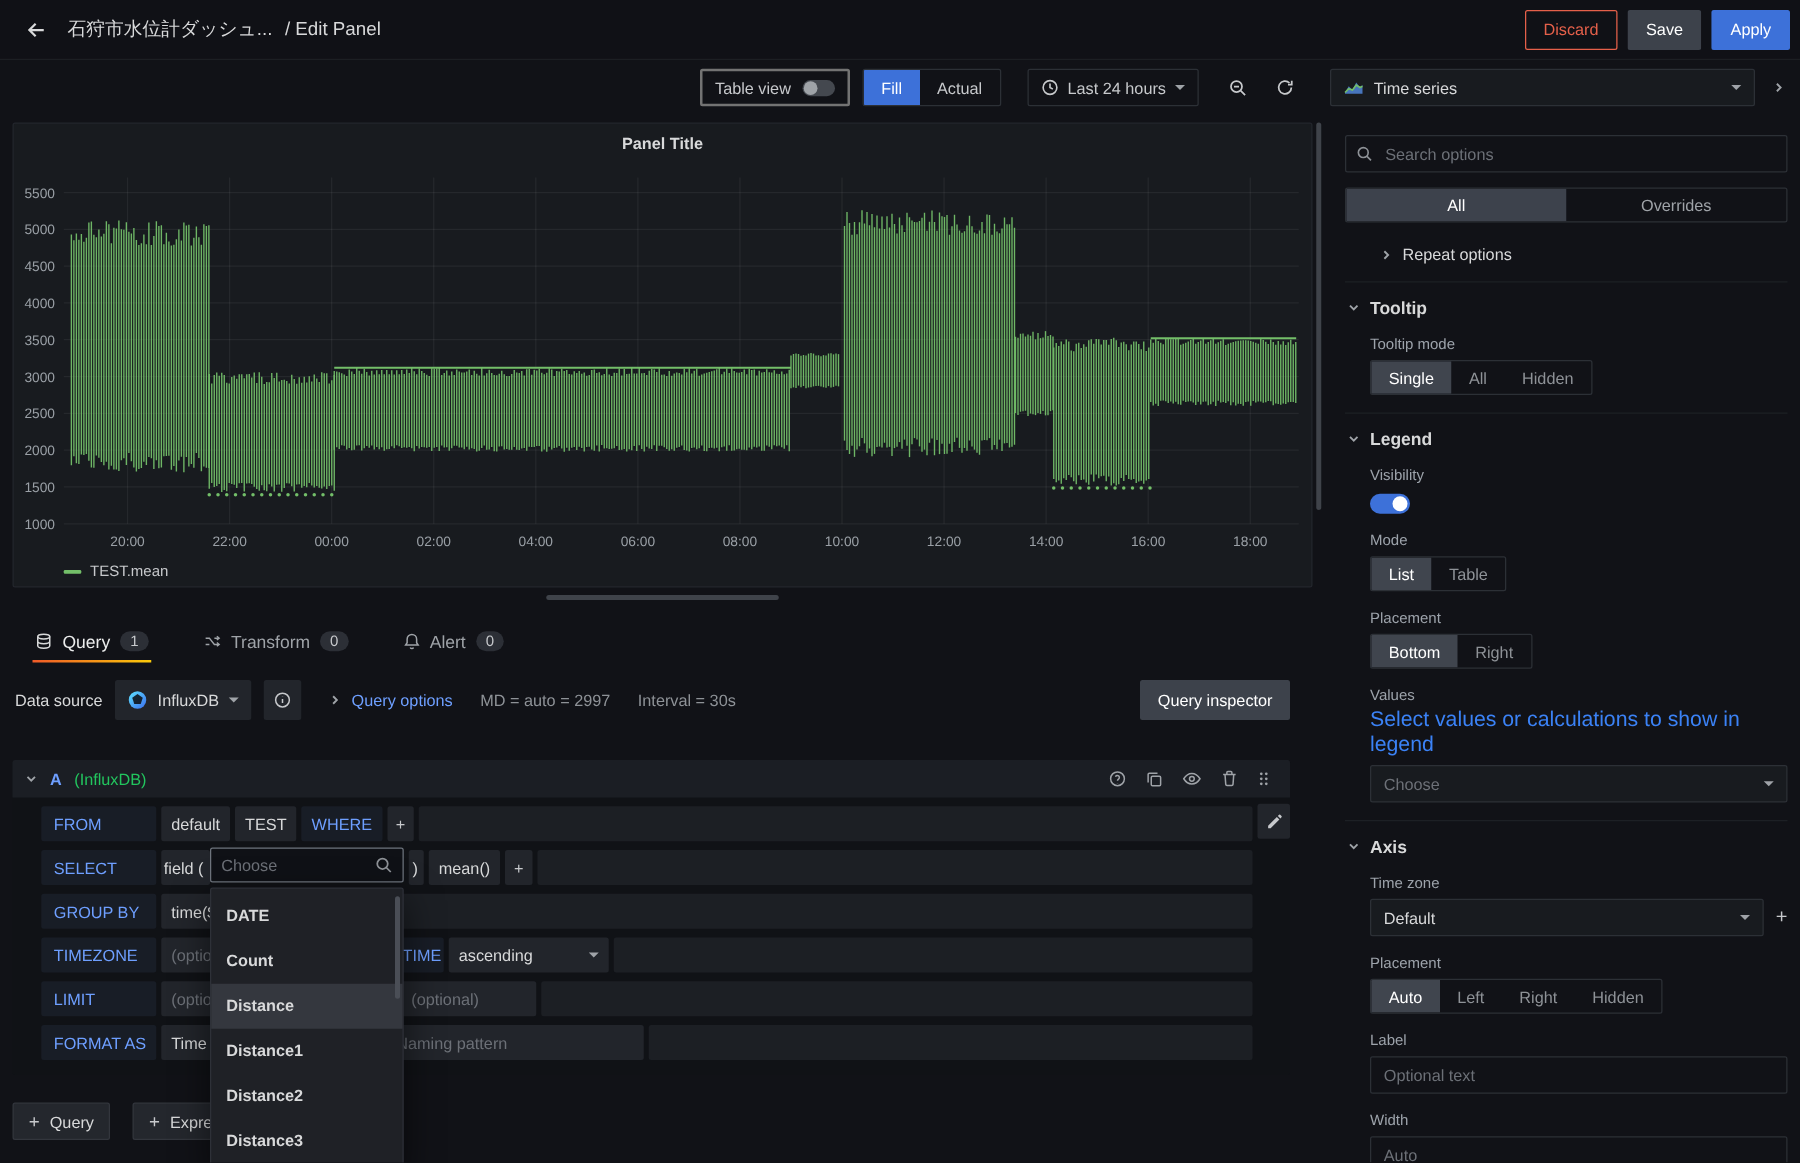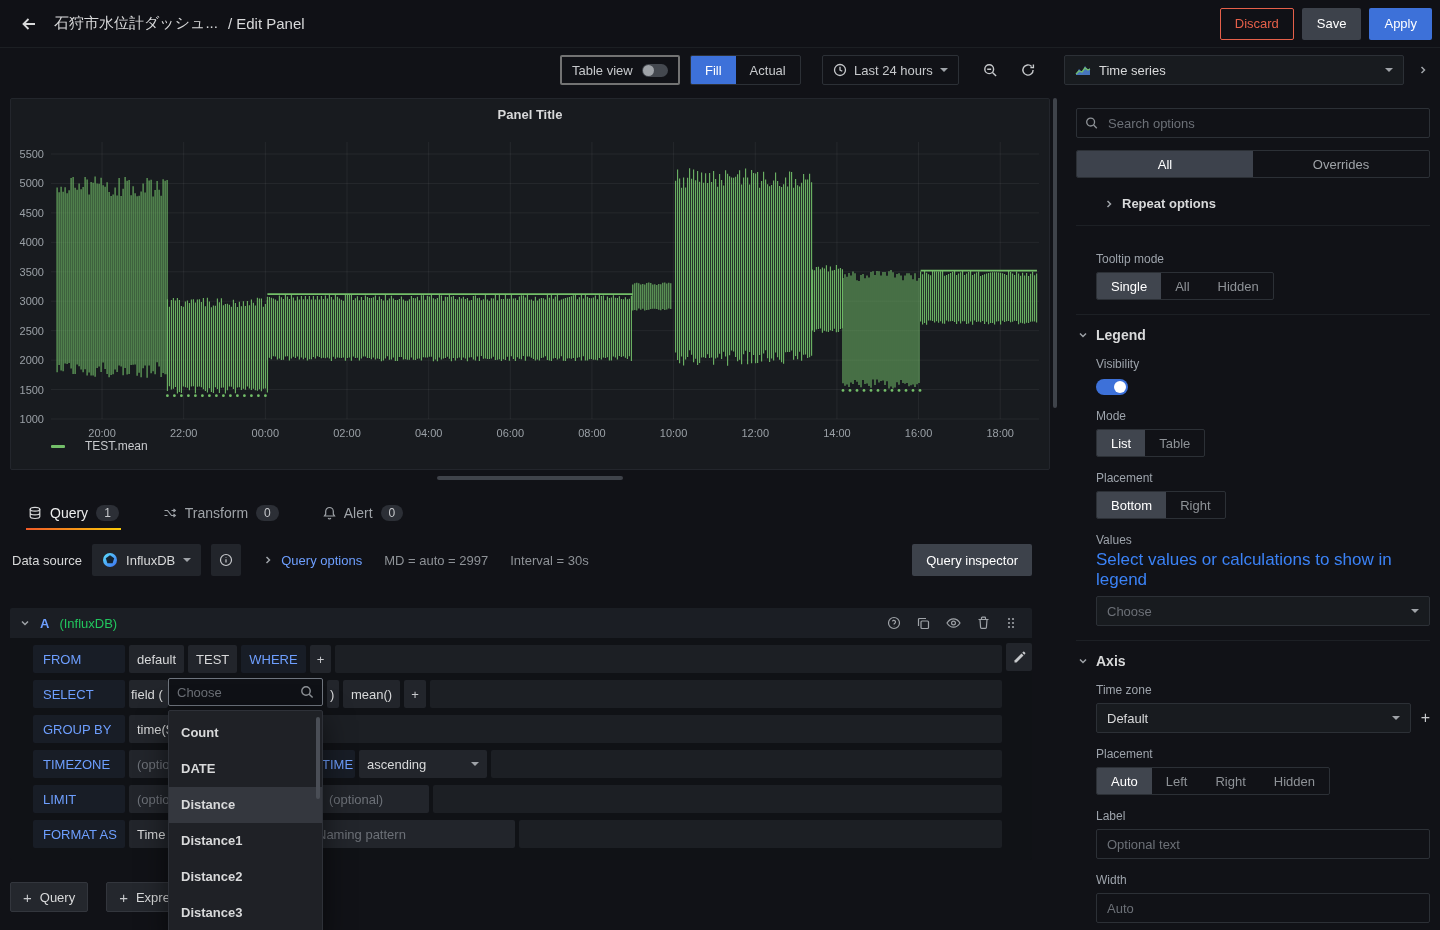--- a/index.html
+++ b/index.html
@@ -39,21 +39,21 @@
                border-radius:2px; display:flex; align-items:center; gap:8px; padding:0 10px; }
   .vizexpand { position:absolute; left:1410px; top:7px; width:26px; height:30px; display:flex; align-items:center; justify-content:center; }
   .caret { width:0; height:0; border-left:4px solid transparent; border-right:4px solid transparent; border-top:4px solid #9fa3a8; }
   .ml-auto { margin-left:auto; }
 
   
   .panel { position:absolute; left:10px; top:98px; width:1040px; height:372px; background:#181b1f;
            border:1px solid #23262c; border-radius:2px; }
   .panel-title { text-align:center; font-size:13px; font-weight:600; margin-top:8px; }
   #chart-svg { position:absolute; left:0; top:22px; }
-  .legend { position:absolute; left:40px; bottom:16px; display:flex; align-items:center; gap:20px; font-size:12px; color:#c7c9cc; }
+  .legend { position:absolute; left:40px; bottom:5px; display:flex; align-items:center; gap:7px; font-size:12px; color:#c7c9cc; }
   .legend .swatch { width:14px; height:3px; background:#73bf69; border-radius:1px; }
   .vscroll { position:absolute; left:1053px; top:98px; width:4px; height:310px; background:#3f434a; border-radius:2px; }
   .handle { position:absolute; left:437px; top:476px; width:186px; height:4px; background:#3f434a; border-radius:2px; }
 
   
   .qtabs { position:absolute; left:26px; top:496px; height:34px; display:flex; gap:40px; align-items:center; }
   .qtab { position:relative; height:100%; display:flex; gap:8px; align-items:center; font-size:14px; color:#9fa3a8; padding:0 2px; cursor:pointer; }
   .qtab.active { color:#eceded; }
   .qtab.active::after { content:""; position:absolute; left:0; right:0; bottom:0; height:2px;
                         background:linear-gradient(90deg,#f05a28,#fbca0a); }
@@ -107,21 +107,21 @@
 
   
   .opts { position:absolute; left:1064px; top:94px; width:376px; bottom:0; padding:0 10px 0 12px; overflow:hidden; }
   .opt-search { margin-top:14px; height:30px; border:1px solid #2c3036; border-radius:2px;
                 display:flex; align-items:center; gap:8px; padding:0 8px; }
   .opt-search input { background:transparent; border:0; outline:0; color:#5eead4; font:inherit; width:100%; }
   .opt-search input::placeholder { color:#6c7077; }
   .opt-tabs { margin-top:12px; height:28px; display:flex; border:1px solid #2c3036; border-radius:2px; overflow:hidden; }
   .opt-tab { flex:1; display:flex; align-items:center; justify-content:center; color:#9fa3a8; cursor:pointer; }
   .opt-tab.active { background:#3d424c; color:#fff; }
-  .opt-repeat { margin-top:18px; padding-left:28px; display:flex; gap:8px; align-items:center; font-weight:700; cursor:pointer; }
+  .opt-repeat { margin-top:18px; padding-left:28px; display:flex; gap:8px; align-items:center; font-weight:400; cursor:pointer; }
   .opt-sec { margin-top:14px; border-top:1px solid #1d2025; padding-top:12px; }
   .sec-head { display:flex; gap:8px; align-items:center; font-size:14px; font-weight:600; padding-left:2px; cursor:pointer; }
   .sec-body { margin-left:20px; }
   .flabel { margin-top:14px; font-size:12px; color:#9da3ab; font-weight:500; }
   .fdesc { margin-top:3px; font-size:17px; color:#3b82f6; }
   .rgroup { margin-top:6px; display:inline-flex; height:28px; border:1px solid #2c3036; border-radius:2px; overflow:hidden; }
   .ritem { display:flex; align-items:center; padding:0 14px; color:#8e9297; cursor:pointer; }
   .ritem.active { background:#40454e; color:#fff; }
   .toggle { margin-top:8px; width:32px; height:16px; border-radius:9px; background:#3d71d9; position:relative; cursor:pointer; }
   .toggle .knob { position:absolute; right:2px; top:2px; width:12px; height:12px; background:#fff; border-radius:50%; }
@@ -938,22 +938,22 @@
 <div class="dropdown">
   <div class="dd-input">
     <span>Choose</span>
     <svg class="ml-auto" width="14" height="14" viewBox="0 0 14 14" fill="none" stroke="#8e9297" stroke-width="1.4">
         <circle cx="6" cy="6" r="4.2"></circle>
         <path d="M9.2 9.2l3.4 3.4"></path>
       </svg>
   </div>
   <div class="dd-menu" id="dd-menu">
     <div class="dd-scroll"></div>
-  <div class="dd-item">Count</div>
-      <div class="dd-item">DATE</div>
+  <div class="dd-item">DATE</div>
+      <div class="dd-item">Count</div>
       <div class="dd-item hl">Distance</div>
       <div class="dd-item">Distance1</div>
       <div class="dd-item">Distance2</div>
       <div class="dd-item">Distance3</div>
     </div>
 </div>
 
 <div class="opts">
   <div class="opt-search">
     <svg width="14" height="14" viewBox="0 0 14 14" fill="none" stroke="#8e9297" stroke-width="1.4">
@@ -967,20 +967,26 @@
     <div class="opt-tab">Overrides</div>
   </div>
   <div class="opt-repeat">
     <svg width="10" height="10" viewBox="0 0 10 10" fill="none" stroke="#9fa3a8" stroke-width="1.5">
         <path d="M3.5 2l3 3-3 3"></path>
       </svg>
     <span>Repeat options</span>
   </div>
 
   <div class="opt-sec">
+    <div class="sec-head">
+      <svg width="10" height="10" viewBox="0 0 10 10" fill="none" stroke="#9fa3a8" stroke-width="1.5">
+          <path d="M2 3.5l3 3 3-3"></path>
+        </svg>
+      <span>Tooltip</span>
+    </div>
     <div class="sec-body">
       <div class="flabel">Tooltip mode</div>
       <div class="rgroup">
         <div class="ritem active">Single</div>
         <div class="ritem">All</div>
         <div class="ritem">Hidden</div>
       </div>
     </div>
   </div>
 

